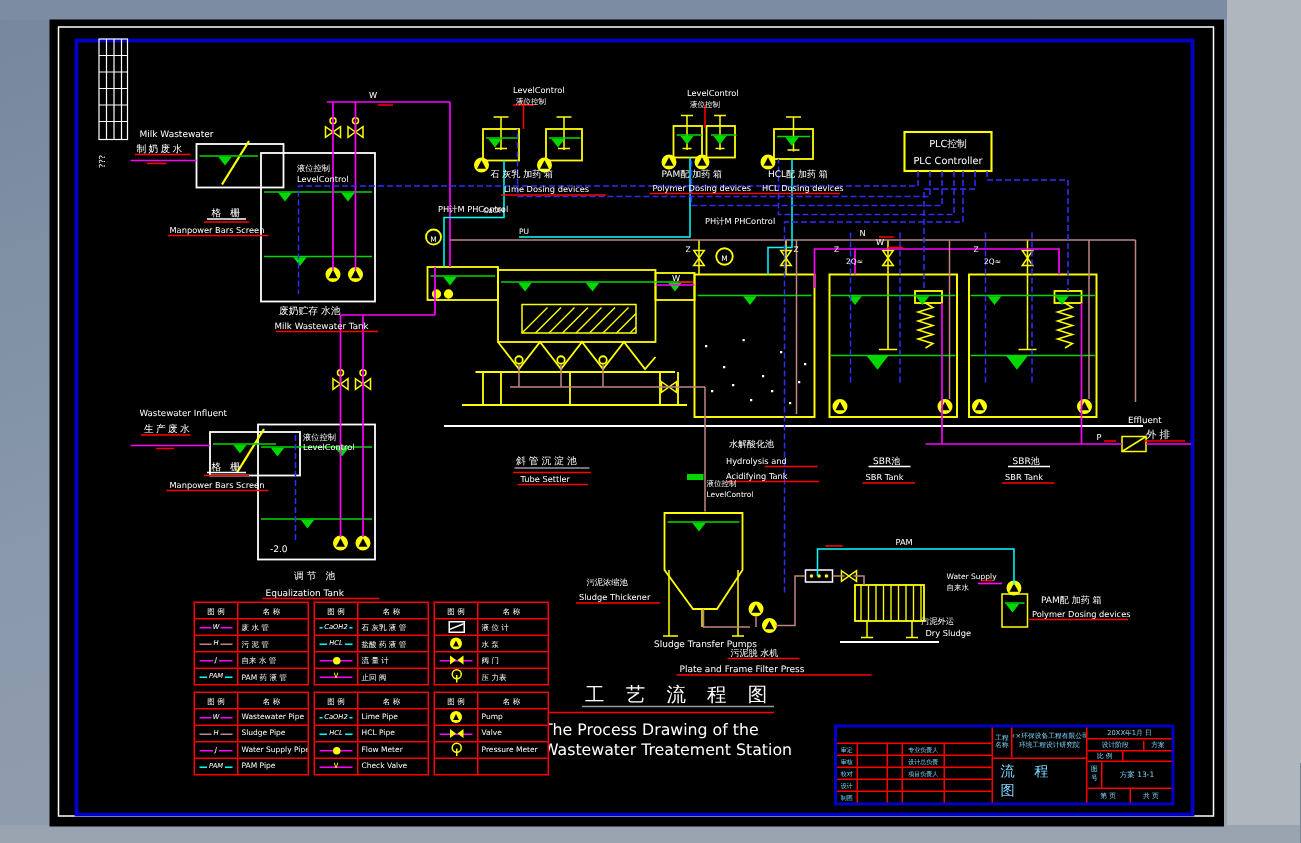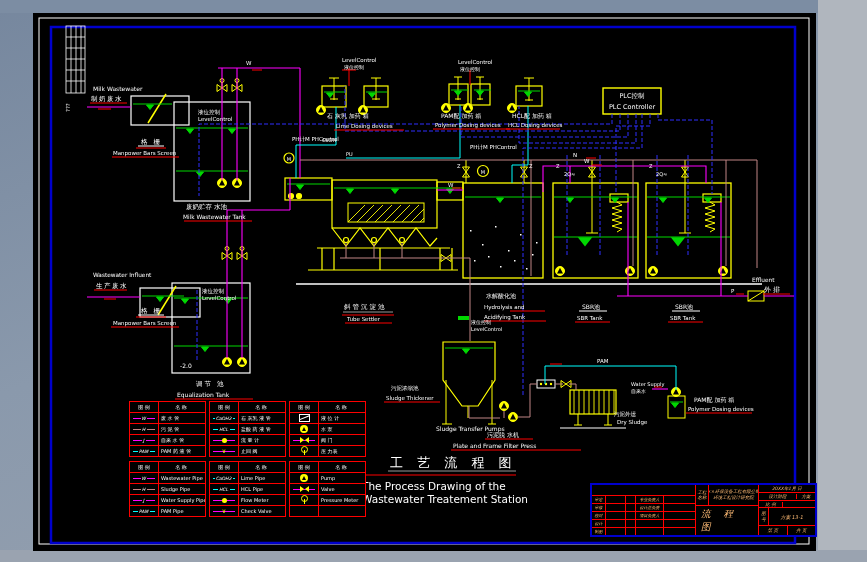--- a/index.html
+++ b/index.html
@@ -27,21 +27,21 @@
   .pmpY{width:8px;height:8px;border-radius:50%;background:#ff0;position:relative;}
   .pmpY::after{content:"";position:absolute;left:1.5px;top:1.5px;border-left:2.5px solid transparent;border-right:2.5px solid transparent;border-bottom:4.5px solid #000;}
   .bowY{position:relative;z-index:1;width:9px;height:7px;}
   .bowY::before,.bowY::after{content:"";position:absolute;top:0;width:0;height:0;border-top:3.5px solid transparent;border-bottom:3.5px solid transparent;}
   .bowY::before{left:0;border-left:4.5px solid #ff0;}
   .bowY::after{right:0;border-right:4.5px solid #ff0;}
   .prsY{position:relative;z-index:1;width:6px;height:9px;}
   .prsY::before{content:"";position:absolute;left:2.5px;top:3px;width:1.5px;height:5px;background:#ff0;}
   .prsY::after{content:"";position:absolute;left:0;top:-1px;width:5px;height:5px;border:1px solid #ff0;border-radius:50%;}
   
-  .tb{position:absolute;left:590px;top:483px;width:223px;height:50px;border:2px solid #0000cc;background:#000;display:flex;z-index:3;color:#fdba74;font-style:italic;}
+  .tb{position:absolute;left:556px;top:483px;width:223px;height:50px;border:2px solid #0000cc;background:#000;display:flex;z-index:3;color:#7dd3fc;}
   .tb *{box-sizing:border-box;}
   .tbl{width:104px;display:flex;flex-direction:column;border-right:1px solid #f00;}
   .tbl .sp{height:11px;border-bottom:1px solid #f00;}
   .rws{flex:1;display:flex;flex-direction:column;}
   .trow{flex:1;display:flex;border-bottom:1px solid #f00;font-size:4px;line-height:1;}
   .trow:last-child{border-bottom:none;}
   .tc{border-right:1px solid #f00;display:flex;align-items:center;justify-content:center;white-space:nowrap;overflow:hidden;}
   .tc:last-child{border-right:none;}
   .w14{width:14px;} .w20{width:20px;} .w10{width:10px;} .w28{width:28px;} .wfl{flex:1;}
   .tbm{width:63px;display:flex;flex-direction:column;border-right:1px solid #f00;}

